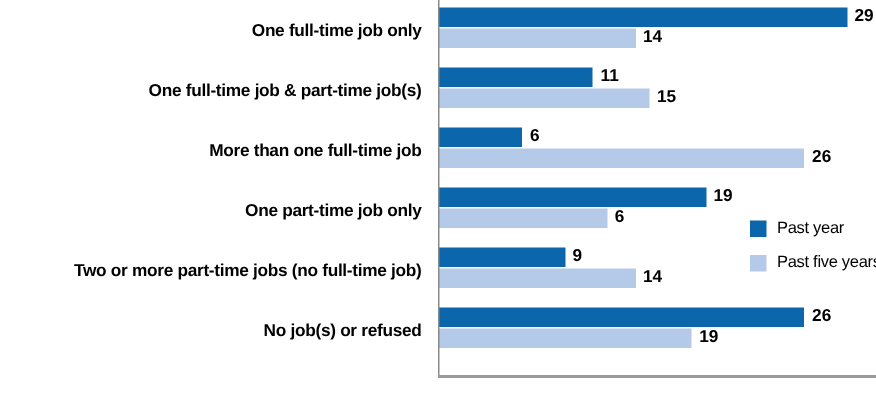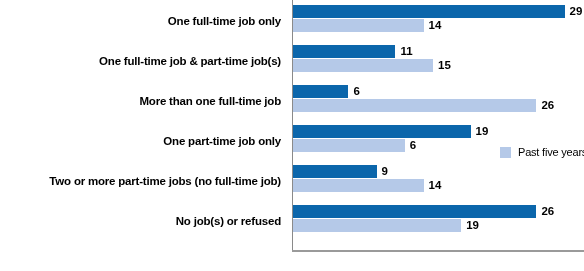--- a/index.html
+++ b/index.html
@@ -164,19 +164,23 @@
       <div class="bar-value" style="top: 205px; left: 249.4px;">26</div>
       <div class="bar past-five" style="top: 219px; width: 169.2px; background: rgb(181, 201, 232);"></div>
       <div class="bar-value" style="top: 219px; left: 174.2px;">19</div>
     </div>
 
   <div id="y-axis-line"></div>
   <div id="x-axis-line"></div>
 
   <div id="legend">
       <div class="legend-row">
+        <span class="legend-swatch past-year" style="background: rgb(11, 102, 171);"></span>
+        <span class="legend-label">Past year</span>
+      </div>
+      <div class="legend-row">
         <span class="legend-swatch past-five" style="background: rgb(181, 201, 232);"></span>
         <span class="legend-label">Past five years</span>
       </div>
     </div>
 
 
 </div>
 
 </body></html>

